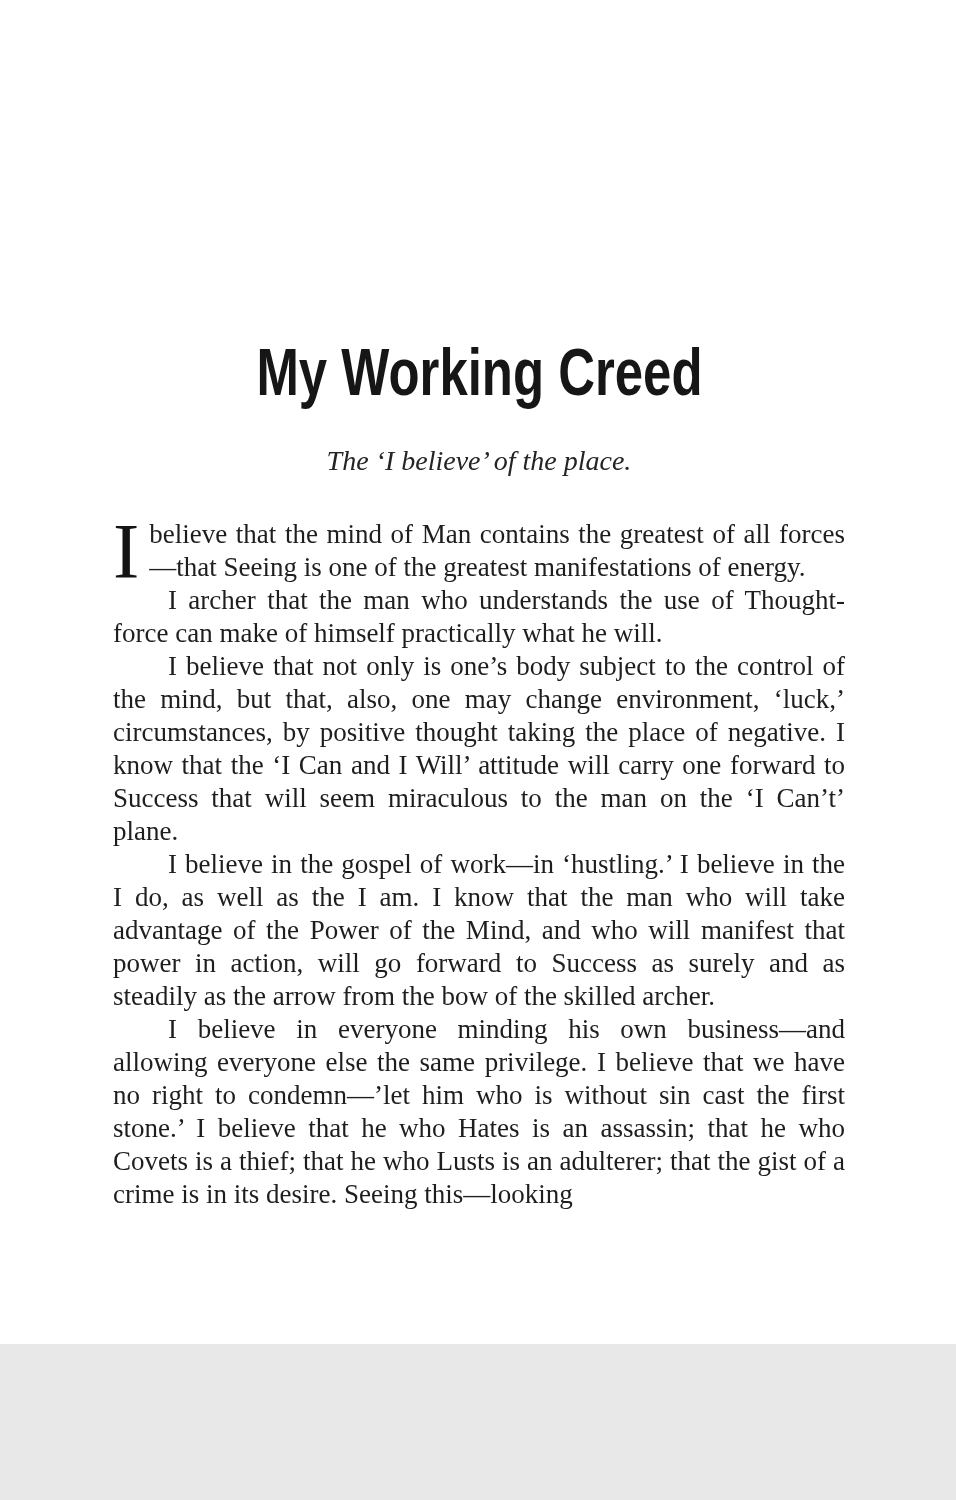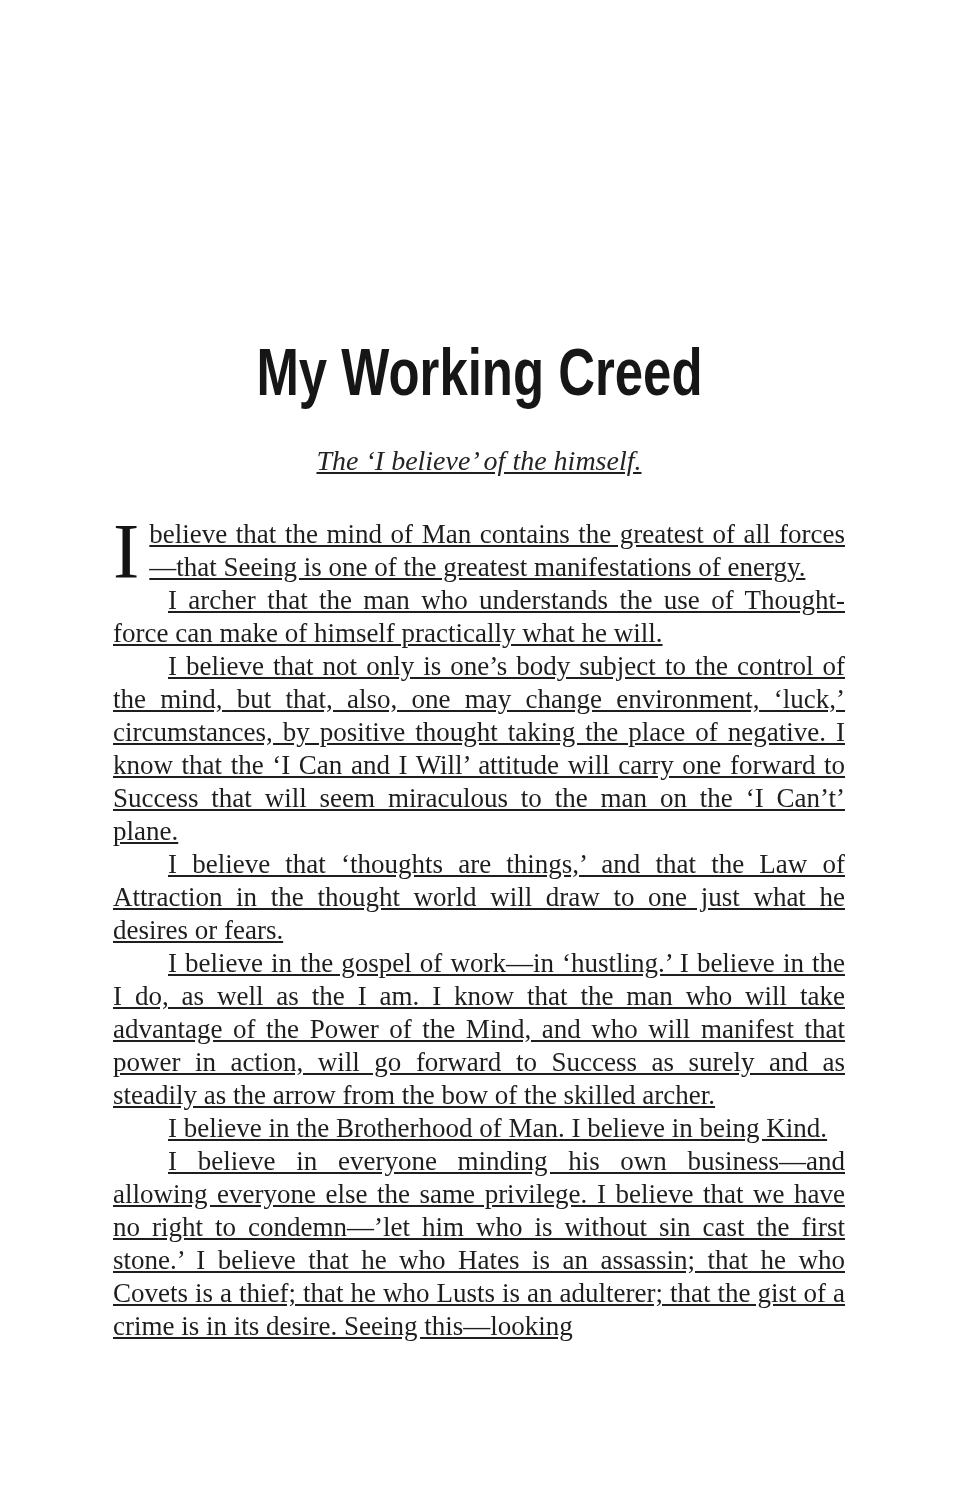--- a/index.html
+++ b/index.html
@@ -3,27 +3,26 @@
 <meta charset="utf-8">
 <style>
   html, body {
     margin: 0;
     padding: 0;
     background: #e8e8e8;
   }
   .page {
     position: relative;
     width: 956px;
-    height: 1500px;
+    height: 1344px;
     margin: 0 auto;
     background: #ffffff;
     overflow: hidden;
     font-family: "Liberation Serif", serif;
     color: #1e1e1e;
-    text-decoration: underline;
   }
   .content {
     padding-left: 113px;
     padding-right: 111px;
   }
   .title {
     margin: 0;
     margin-top: 342px;
     text-align: center;
     line-height: 60px;
@@ -73,28 +72,26 @@
   }
 </style>
 </head>
 <body>
 
 <div class="page">
   <div class="content">
 
     <h1 class="title"><span class="title-inner">My Working Creed</span></h1>
 
-    <div class="subtitle">The ‘I believe’ of the himself.</div>
+    <div class="subtitle">The ‘I believe’ of the place.</div>
 
     <div class="body-text">
 
       <p class="lead"><span class="dropcap">I</span><span>believe that the mind of Man contains the greatest of all forces—that Seeing is one of the greatest manifestations of energy.</span></p>
 
       <p class="para">I archer that the man who understands the use of Thought-force can make of himself practically what he will.</p>
       <p class="para">I believe that not only is one’s body subject to the control of the mind, but that, also, one may change environment, ‘luck,’ circumstances, by positive thought taking the place of negative. I know that the ‘I Can and I Will’ attitude will carry one forward to Success that will seem miraculous to the man on the ‘I Can’t’ plane.</p>
-      <p class="para">I believe that ‘thoughts are things,’ and that the Law of Attraction in the thought world will draw to one just what he desires or fears.</p>
       <p class="para">I believe in the gospel of work—in ‘hustling.’ I believe in the I do, as well as the I am. I know that the man who will take advantage of the Power of the Mind, and who will manifest that power in action, will go forward to Success as surely and as steadily as the arrow from the bow of the skilled archer.</p>
-      <p class="para">I believe in the Brotherhood of Man. I believe in being Kind.</p>
       <p class="para">I believe in everyone minding his own business—and allowing everyone else the same privilege. I believe that we have no right to condemn—’let him who is without sin cast the first stone.’ I believe that he who Hates is an assassin; that he who Covets is a thief; that he who Lusts is an adulterer; that the gist of a crime is in its desire. Seeing this—looking</p>
 
     </div>
   </div>
 </div>
 
 </body></html>

